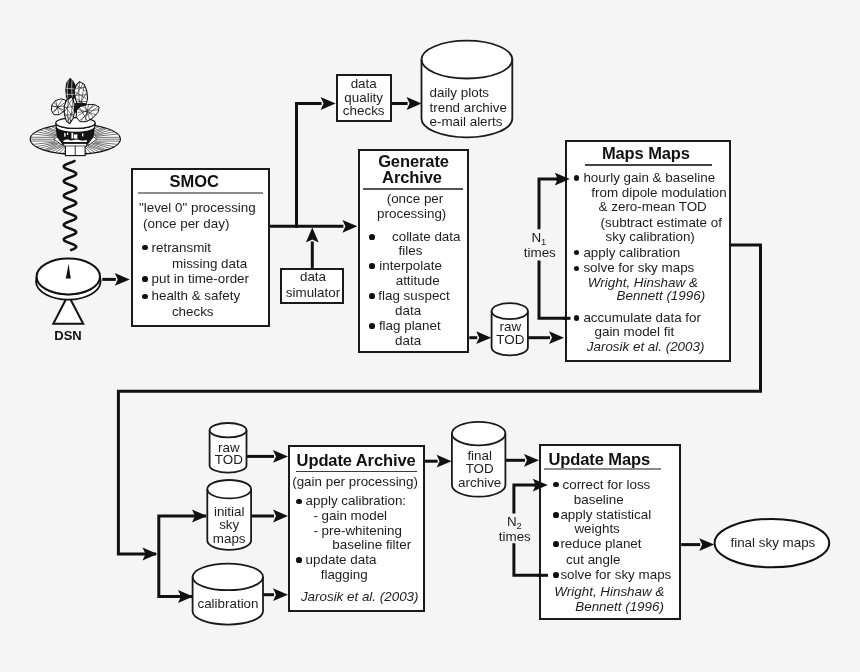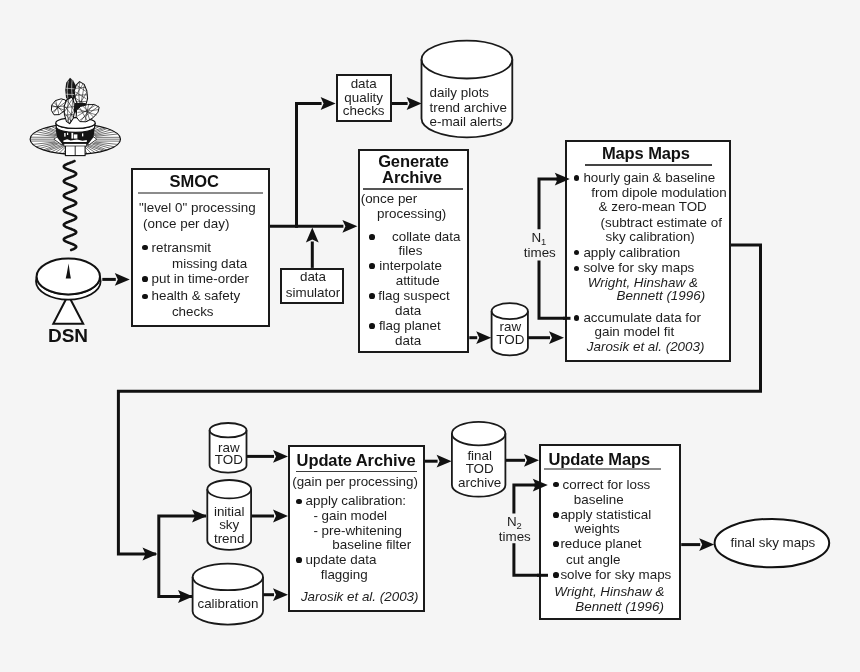--- a/index.html
+++ b/index.html
@@ -8,21 +8,21 @@
   #canvas{position:relative;will-change:transform;width:860px;height:672px;overflow:hidden;background:#f5f5f5;}
   svg#shapes,svg#overlay{position:absolute;left:0;top:0;width:860px;height:672px;}
   svg#overlay{pointer-events:none;}
   .box{position:absolute;background:#ffffff;border:2px solid #1a1a1a;box-sizing:border-box;}
   .rule{position:absolute;}
   .t{position:absolute;white-space:nowrap;font-size:13.4px;line-height:1;color:#1d1d1d;
      transform:translateY(-50%);}
   .t.tc{transform:translate(-50%,-50%);}
   .ti{font-style:italic;}
   .title{font-weight:bold;font-size:16.5px;color:#111111;letter-spacing:-0.1px;}
-  .dsnlbl{font-weight:bold;font-size:19px;color:#111111;}
+  .dsnlbl{font-weight:bold;font-size:13px;color:#111111;}
   .sub{font-size:9.4px;position:relative;top:2.5px;}
   .bul{position:absolute;background:#111111;border-radius:50%;}
 </style>
 </head>
 <body>
 
 <div id="canvas">
 <svg id="shapes" viewBox="0 0 860 672">
 <g>
 <ellipse cx="75.3" cy="139.2" rx="45.2" ry="15.1" fill="#ffffff" stroke="#111" stroke-width="1.15"></ellipse>
@@ -168,21 +168,21 @@
 <div class="t " style="left:429.5px;top:93px">daily plots</div>
 <div class="t " style="left:429.5px;top:107.5px">trend archive</div>
 <div class="t " style="left:429.5px;top:121.8px">e-mail alerts</div>
 <div class="box" id="dsim" style="left:280.4px;top:267.9px;width:63.700000000000045px;height:36.30000000000001px"></div>
 <div class="t tc " style="left:313.0px;top:277.0px">data</div>
 <div class="t tc " style="left:313.0px;top:292.9px">simulator</div>
 <div class="box" id="genarch" style="left:357.8px;top:149.2px;width:111.5px;height:204.2px"></div>
 <div class="t tc title" style="left:413.5px;top:160.7px">Generate</div>
 <div class="t tc title" style="left:412.0px;top:176.9px">Archive</div>
 <div class="rule" style="left:362.6px;top:188.1px;width:100.29999999999995px;height:1.8px;background:#555555"></div>
-<div class="t tc " style="left:389px;top:199.4px">(once per</div>
+<div class="t tc " style="left:415px;top:199.4px">(once per</div>
 <div class="t tc " style="left:411.7px;top:214.3px">processing)</div>
 <div class="bul" style="left:368.95px;top:234.15px;width:5.7px;height:5.7px"></div>
 <div class="t " style="left:392px;top:237.0px">collate data</div>
 <div class="t " style="left:398.6px;top:251.1px">files</div>
 <div class="bul" style="left:368.95px;top:263.15px;width:5.7px;height:5.7px"></div>
 <div class="t " style="left:379.3px;top:266.0px">interpolate</div>
 <div class="t " style="left:395.7px;top:280.7px">attitude</div>
 <div class="bul" style="left:368.95px;top:293.34999999999997px;width:5.7px;height:5.7px"></div>
 <div class="t " style="left:378.3px;top:296.2px">flag suspect</div>
 <div class="t " style="left:395.1px;top:310.7px">data</div>
@@ -211,21 +211,21 @@
 <div class="t " style="left:594.5px;top:332.1px">gain model fit</div>
 <div class="t ti" style="left:586.8px;top:347.2px">Jarosik et al. (2003)</div>
 <div class="t tc" style="left:538.9px;top:238.2px"><span>N</span><span class="sub">1</span></div>
 <div class="t tc " style="left:539.8px;top:252.7px">times</div>
 <div class="t tc" style="left:514.4px;top:522.2px"><span>N</span><span class="sub">2</span></div>
 <div class="t tc " style="left:514.8px;top:537.0px">times</div>
 <div class="t tc " style="left:228.8px;top:447.7px">raw</div>
 <div class="t tc " style="left:228.8px;top:459.7px">TOD</div>
 <div class="t tc " style="left:229.2px;top:512.1px">initial</div>
 <div class="t tc " style="left:229.2px;top:525.3px">sky</div>
-<div class="t tc " style="left:229.2px;top:538.8px">trend</div>
+<div class="t tc " style="left:229.2px;top:538.8px">maps</div>
 <div class="t tc " style="left:228.0px;top:604.4px">calibration</div>
 <div class="box" id="updarch" style="left:288.4px;top:445.0px;width:136.40000000000003px;height:166.79999999999995px"></div>
 <div class="t title" style="left:296.6px;top:459.8px">Update Archive</div>
 <div class="rule" style="left:296.3px;top:470.5px;width:120.89999999999998px;height:1.6px;background:#3a3a3a"></div>
 <div class="t " style="left:292.2px;top:481.6px">(gain per processing)</div>
 <div class="bul" style="left:296.34999999999997px;top:498.54999999999995px;width:5.7px;height:5.7px"></div>
 <div class="t " style="left:305.6px;top:501.4px">apply calibration:</div>
 <div class="t " style="left:313.4px;top:515.9px">- gain model</div>
 <div class="t " style="left:313.4px;top:531.0px">- pre-whitening</div>
 <div class="t " style="left:332.3px;top:544.9px">baseline filter</div>

